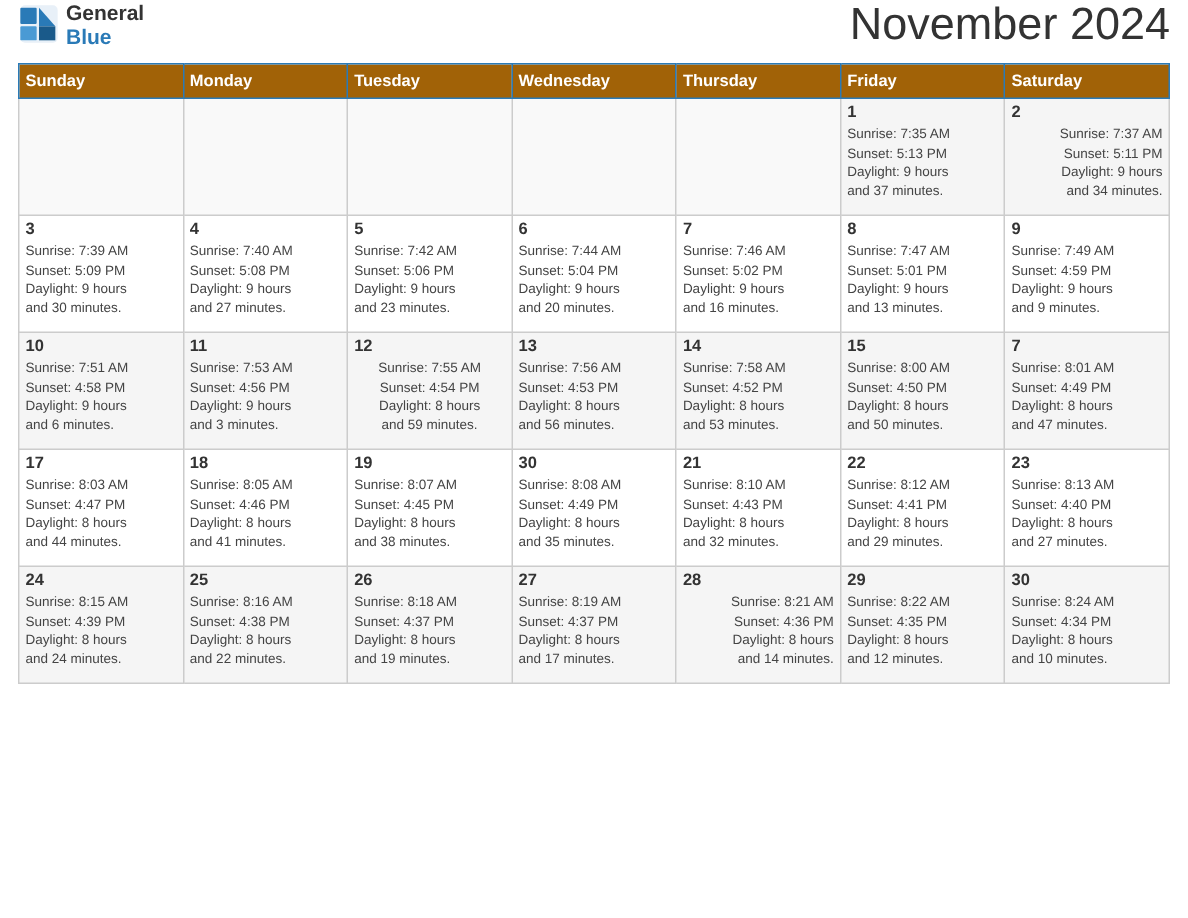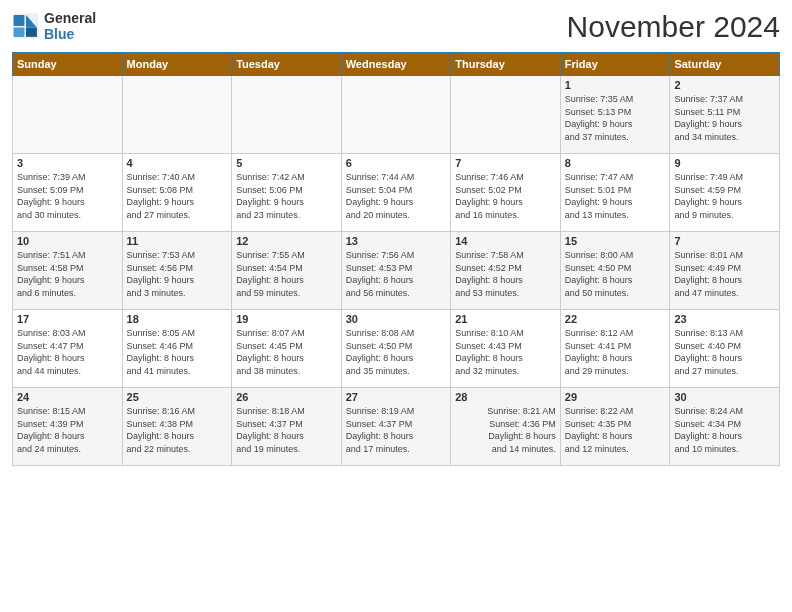--- a/index.html
+++ b/index.html
@@ -1,18 +1,18 @@
 <!DOCTYPE html>
 <html><head>
   <meta charset="utf-8">
   <style>
     * { margin: 0; padding: 0; box-sizing: border-box; }
     body { font-family: Arial, sans-serif; background: #fff; width: 792px; height: 612px; overflow: hidden; }
 
-    .page { width: 792px; height: 524px; padding: 10px 12px; }
+    .page { width: 792px; height: 524px; padding: 0 12px; }
 
     .header { display: flex; align-items: flex-start; justify-content: space-between; margin-bottom: 8px; }
 
     .logo { display: flex; align-items: center; gap: 4px; }
     .logo-text { display: flex; flex-direction: column; }
     .logo-general { font-size: 14px; font-weight: bold; color: #333; }
     .logo-blue { font-size: 14px; font-weight: bold; color: #2a7ab7; }
     .logo-icon { width: 28px; height: 28px; }
 
     .title-block { text-align: right; }
@@ -99,21 +99,21 @@
           <td class="empty-cell"></td>
           <td>
             <span class="day-num">1</span>
             <div class="day-info" style="white-space: pre-line;">Sunrise: 7:35 AM
 Sunset: 5:13 PM
 Daylight: 9 hours
 and 37 minutes.</div>
           </td>
           <td>
             <span class="day-num">2</span>
-            <div class="day-info" style="white-space: pre-line;">Sunrise: 7:37 AM
+            <div class="day-info" style="white-space: pre-line; text-align: right;">Sunrise: 7:37 AM
 Sunset: 5:11 PM
 Daylight: 9 hours
 and 34 minutes.</div>
           </td>
         </tr>
         <tr class="row-even">
           <td>
             <span class="day-num">3</span>
             <div class="day-info" style="white-space: pre-line;">Sunrise: 7:39 AM
 Sunset: 5:09 PM
@@ -173,21 +173,21 @@
           </td>
           <td>
             <span class="day-num">11</span>
             <div class="day-info" style="white-space: pre-line;">Sunrise: 7:53 AM
 Sunset: 4:56 PM
 Daylight: 9 hours
 and 3 minutes.</div>
           </td>
           <td>
             <span class="day-num">12</span>
-            <div class="day-info" style="white-space: pre-line;">Sunrise: 7:55 AM
+            <div class="day-info" style="white-space: pre-line; text-align: center;">Sunrise: 7:55 AM
 Sunset: 4:54 PM
 Daylight: 8 hours
 and 59 minutes.</div>
           </td>
           <td>
             <span class="day-num">13</span>
             <div class="day-info" style="white-space: pre-line;">Sunrise: 7:56 AM
 Sunset: 4:53 PM
 Daylight: 8 hours
 and 56 minutes.</div>
@@ -232,21 +232,21 @@
           <td>
             <span class="day-num">19</span>
             <div class="day-info" style="white-space: pre-line;">Sunrise: 8:07 AM
 Sunset: 4:45 PM
 Daylight: 8 hours
 and 38 minutes.</div>
           </td>
           <td>
             <span class="day-num">30</span>
             <div class="day-info" style="white-space: pre-line;">Sunrise: 8:08 AM
-Sunset: 4:50 PM
+Sunset: 4:49 PM
 Daylight: 8 hours
 and 35 minutes.</div>
           </td>
           <td>
             <span class="day-num">21</span>
             <div class="day-info" style="white-space: pre-line;">Sunrise: 8:10 AM
 Sunset: 4:43 PM
 Daylight: 8 hours
 and 32 minutes.</div>
           </td>

